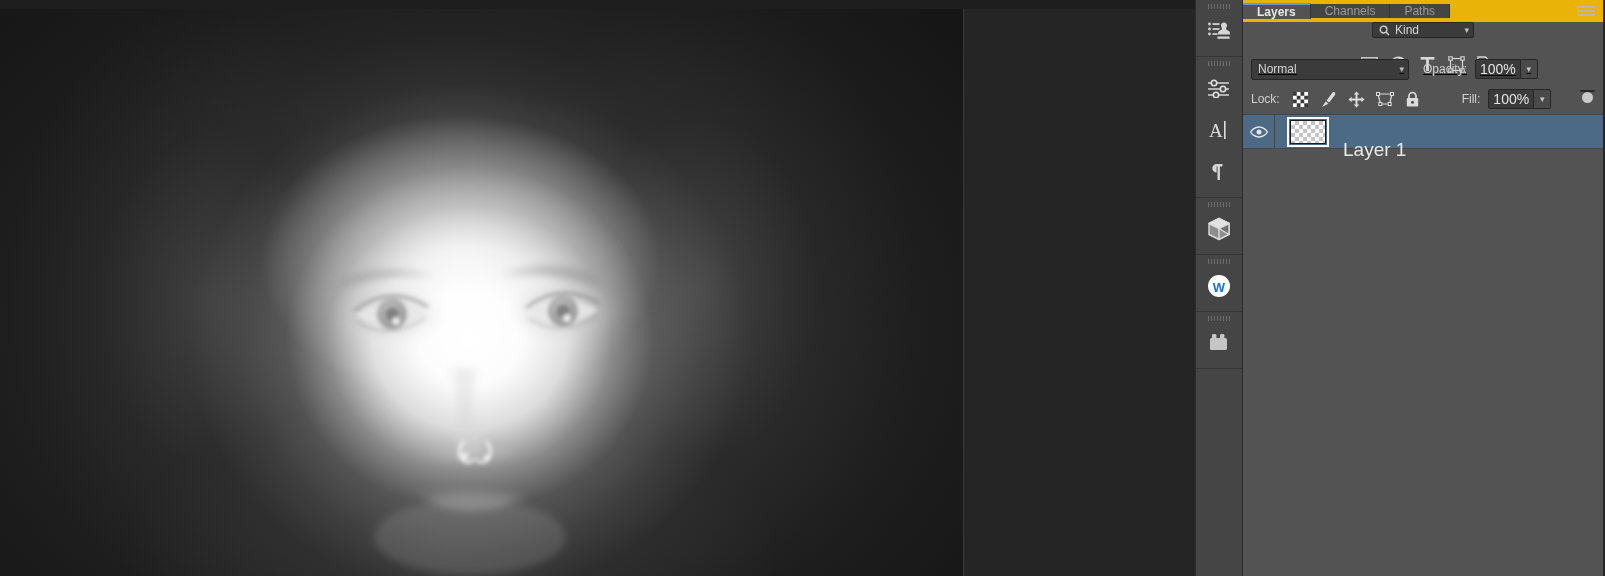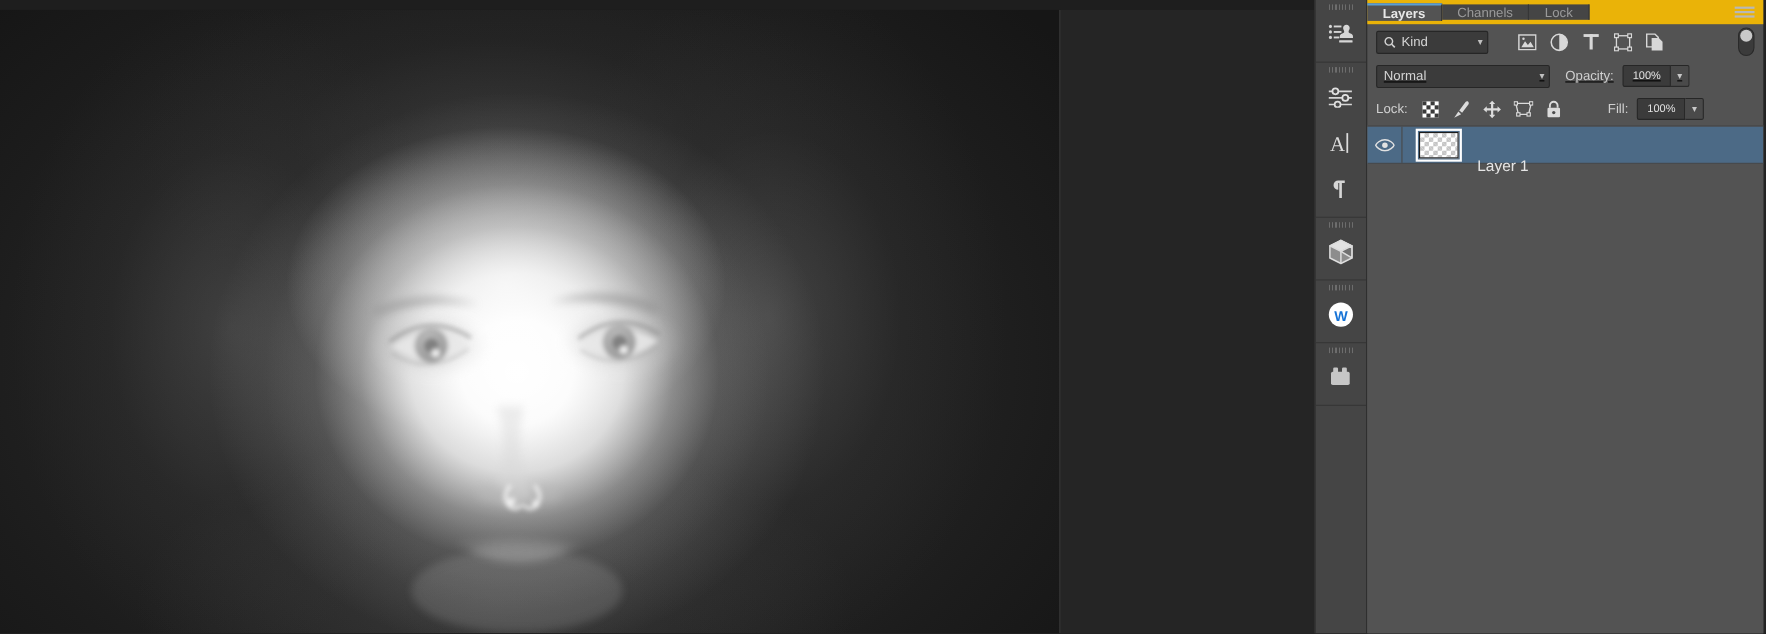--- a/index.html
+++ b/index.html
@@ -187,21 +187,21 @@
     height: 2px;
     background: #b8b8b8;
   }
 
   .panel-row {
     display: flex;
     align-items: center;
     flex: none;
     padding: 0 8px;
   }
-  .row-filter { height: 32px; gap: 13px; }
+  .row-filter { height: 32px; gap: 13px; flex-direction: column; }
   .row-blend  { height: 30px; text-decoration: underline; }
   .row-lock   { height: 30px; }
 
   .select-box {
     height: 21px;
     background: #3b3b3b;
     border: 1px solid #262626;
     border-radius: 2px;
     display: flex;
     align-items: center;
@@ -250,21 +250,21 @@
     color: #d0d0d0;
     white-space: nowrap;
   }
   .num-field {
     height: 20px;
     min-width: 44px;
     background: #3b3b3b;
     border: 1px solid #262626;
     border-radius: 2px 0 0 2px;
     color: #e2e2e2;
-    font-size: 10px;
+    font-size: 14px;
     display: flex;
     align-items: center;
     justify-content: center;
     cursor: text;
     padding: 0 4px;
   }
   .num-caret {
     height: 20px;
     width: 17px;
     background: #4a4a4a;
@@ -347,21 +347,21 @@
   }
   .thumb-sel {
     position: absolute;
     left: -2px; top: -2px;
     width: 42px; height: 30px;
     border: 2px solid #ffffff;
     pointer-events: none;
   }
   .layer-name {
     margin-left: 16px;
-    font-size: 14px;
+    font-size: 19px;
     color: #e6e6e6;
     white-space: nowrap;
     overflow: hidden;
     margin-top: 36px;
   }
   .layer-name.italic { font-style: italic; color: #ededed; }
   .layer-lock {
     margin-left: auto;
     margin-right: 16px;
     display: flex;
@@ -545,21 +545,21 @@
         </svg>
       </div>
     </div>
   </div>
 
   <div class="panel">
 
     <div class="panel-tabs">
       <div class="tab active">Layers</div>
       <div class="tab">Channels</div>
-      <div class="tab">Lock</div>
+      <div class="tab">Paths</div>
       <div class="panel-menu">
         <span></span>
           <span></span>
           <span></span>
       </div>
     </div>
 
     <div class="panel-row row-filter">
       <div class="select-box kind-select">
         <svg width="11" height="11" viewBox="0 0 11 11">

